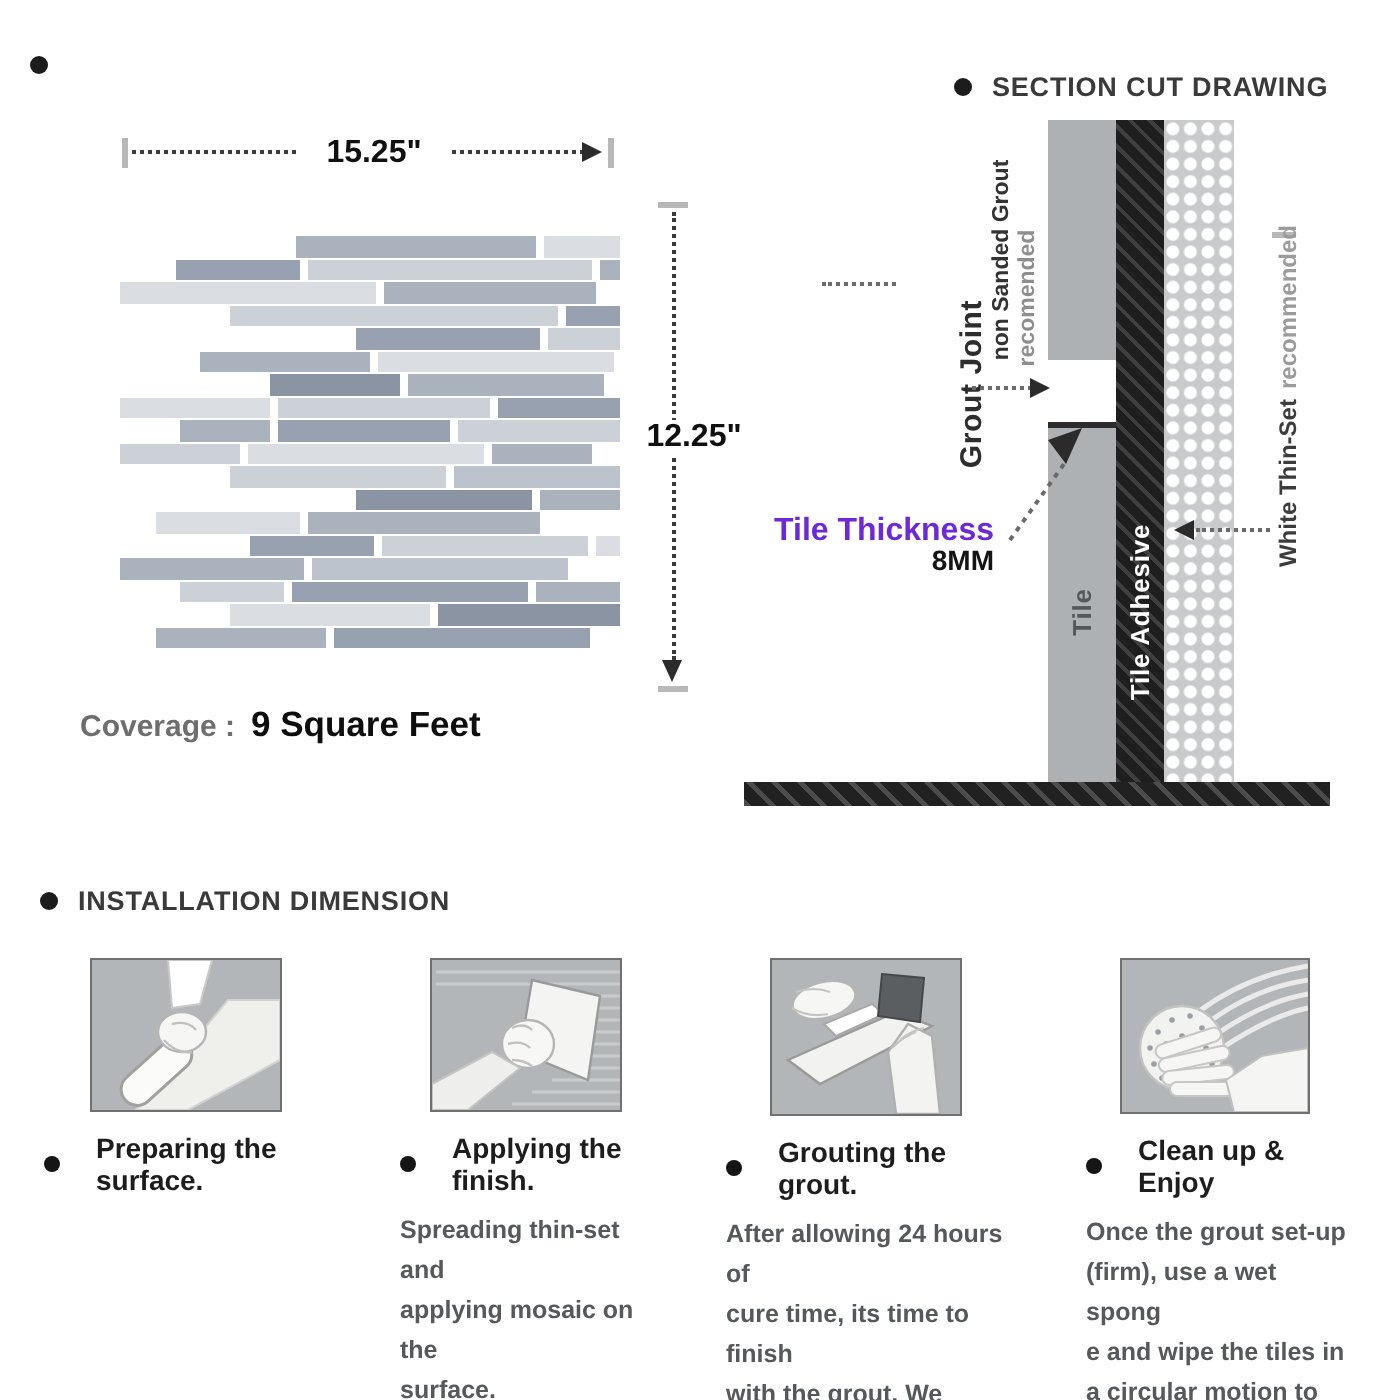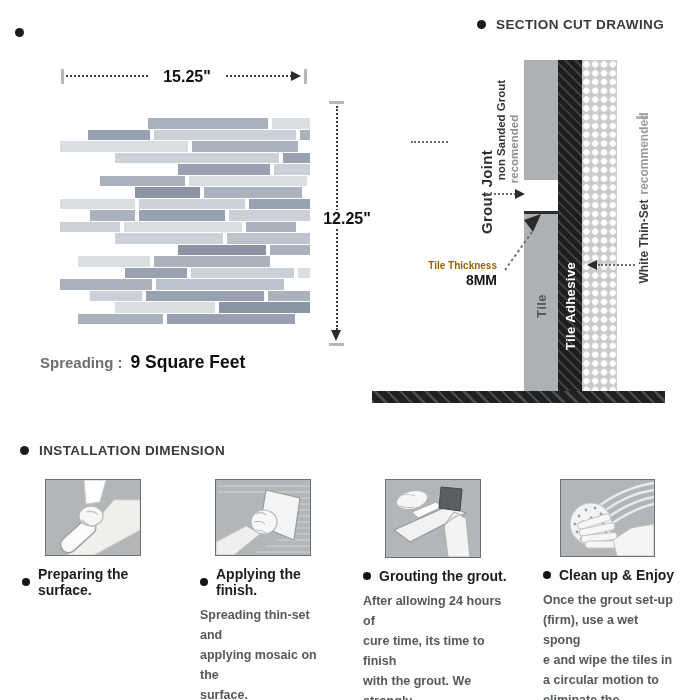--- a/index.html
+++ b/index.html
@@ -44,26 +44,26 @@
   .rot{position:absolute;white-space:nowrap;transform:translate(-50%,-50%) rotate(-90deg);}
   .lbl-grout-joint{font-size:15px;color:#2d2d2d;letter-spacing:.3px;}
   .lbl-small{font-size:11.5px;color:#333;}
   .lbl-small-gray{font-size:11.5px;color:#8e8e8e;}
   .lbl-tile{font-size:13px;color:#55585b;letter-spacing:.4px;}
   .lbl-adhesive{font-size:13px;color:#ffffff;letter-spacing:.4px;}
   .lbl-thinset{font-size:12px;}
   .lbl-thinset .a{color:#3c3c3c;}
   .lbl-thinset .b{color:#9b9b9b;margin-left:5px;}
   .thickness-label{position:absolute;right:203px;top:258px;text-align:right;line-height:15px;}
-  .thickness-label .t1{font-size:10px;color:#a16207;text-align:center;}
+  .thickness-label .t1{font-size:16px;color:#6d28d9;text-align:center;}
   .thickness-label .t2{font-size:14px;color:#141414;}
   
   .step-col{position:absolute;top:479px;}
   .illo{border:1px solid #707070;background:#b3b6b8;display:block;}
-  .step-title{display:flex;align-items:center;gap:8px;margin-top:10px;}
+  .step-title{display:flex;align-items:center;gap:18px;margin-top:10px;justify-content:flex-end;}
   .step-title .bullet{width:8px;height:8px;border-radius:50%;background:#151515;flex:0 0 auto;}
   .step-title .txt{font-size:14px;color:#1d1d1d;}
   .step-desc{margin-top:7px;font-size:12.5px;line-height:20px;color:#55595c;white-space:pre-line;}
 </style>
 </head>
 <body>
 
 <div id="page">
 
   <div class="sec-header" style="left:15px;top:28px;">
@@ -121,25 +121,25 @@
       <div class="strip" style="left: 107px; top: 195.5px; width: 128px; background: rgb(152, 161, 176);"></div>
     </div>
 
   <div class="tick-h" style="left:329px;top:101px;"></div>
   <div class="tick-h" style="left:329px;top:343px;"></div>
   <div class="dotline-v" style="left:336px;top:106px;height:224px;"></div>
   <div class="arr-down" style="left:331px;top:330px;"></div>
   <div class="dim-label" style="left:314px;top:210px;width:58px;">12.25"</div>
 
   <div class="coverage" style="left:40px;top:352px;">
-    <span class="k">Spreading :</span>
+    <span class="k">Coverage :</span>
     <span class="v">9 Square Feet</span>
   </div>
 
-  <div class="sec-header" style="left:477px;top:17px;">
+  <div class="sec-header" style="left:477px;top:36px;">
     <span class="bullet"></span>
     <span class="label">SECTION CUT DRAWING</span>
   </div>
 
   <div class="tile-bar"></div>
   <div class="adhesive-bar"></div>
   <div class="thinset-bar"></div>
   <div class="grout-gap"></div>
   <div class="gap-edge"></div>
   <div class="floor-bar"></div>

